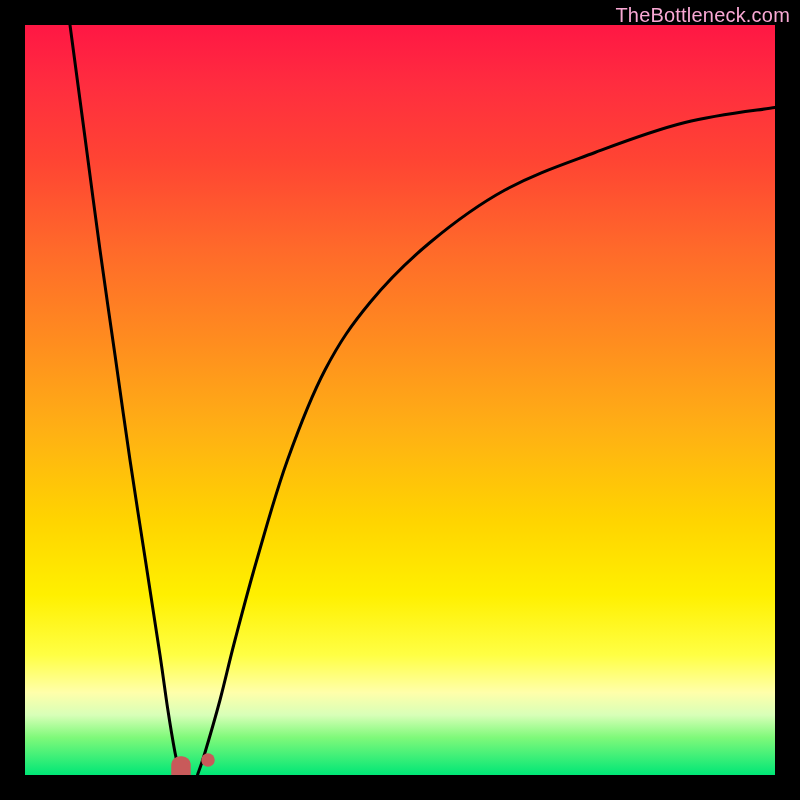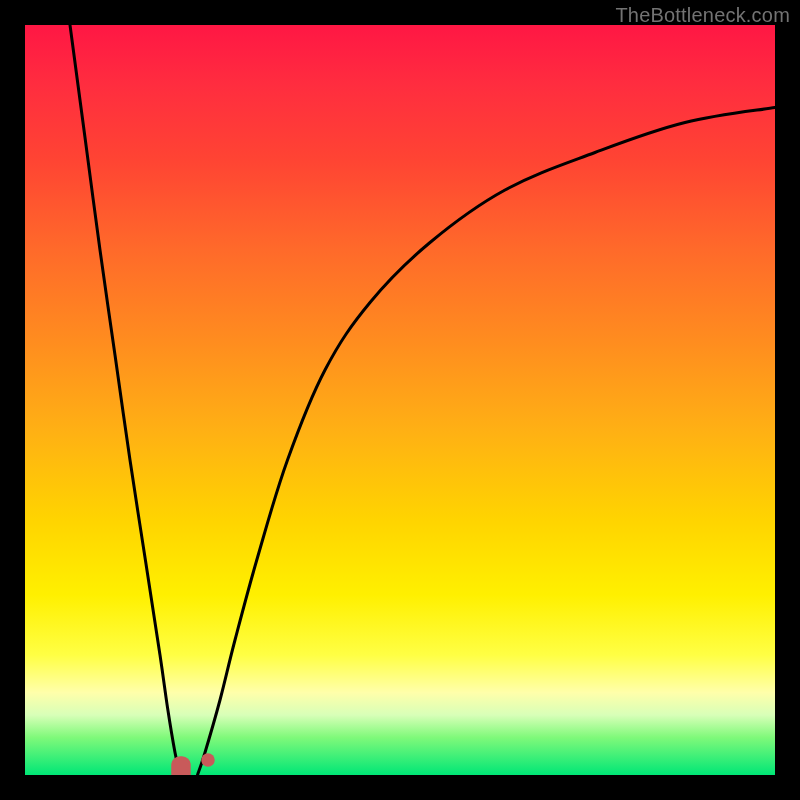--- a/index.html
+++ b/index.html
@@ -30,21 +30,21 @@
       #d8ffb8 92%,
       #7ff97a 95%,
       #00e676 100%);
   }
   .watermark {
     position: absolute;
     top: 4px;
     right: 10px;
     font-family: Arial, Helvetica, sans-serif;
     font-size: 20px;
-    color: #737373;
+    color: #f9a8d4;
     letter-spacing: 0.2px;
     user-select: none;
   }
   svg.plot {
     position: absolute;
     left: 25px;
     top: 25px;
     width: 750px;
     height: 750px;
   }

